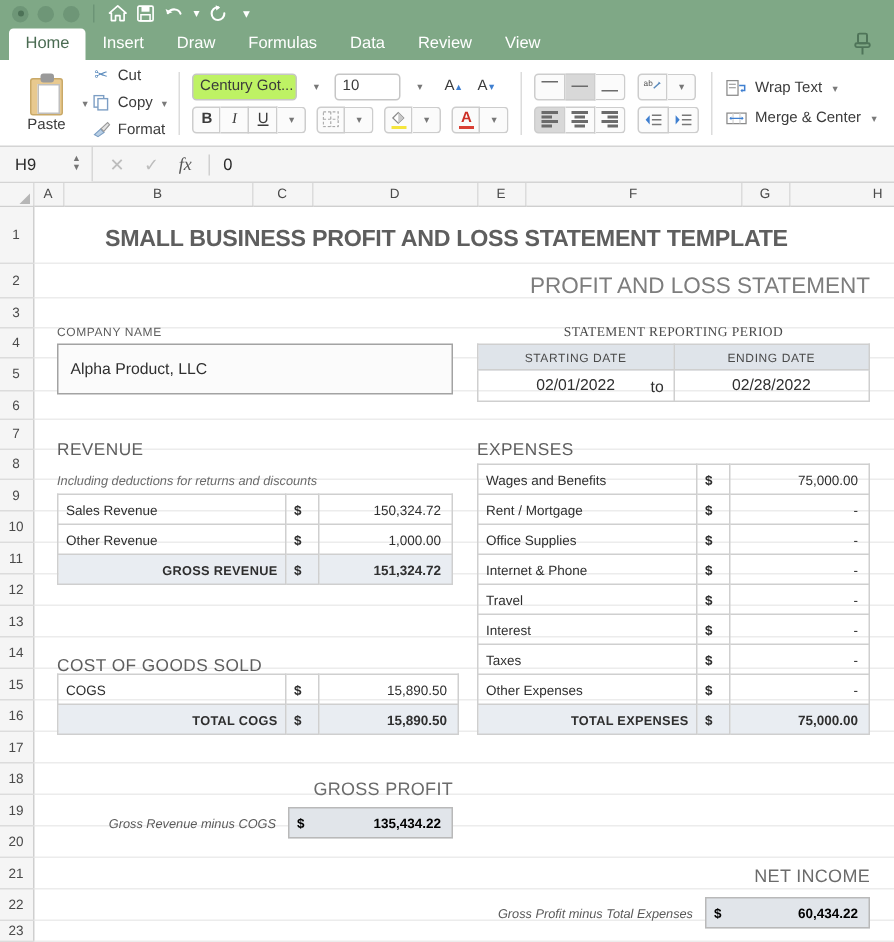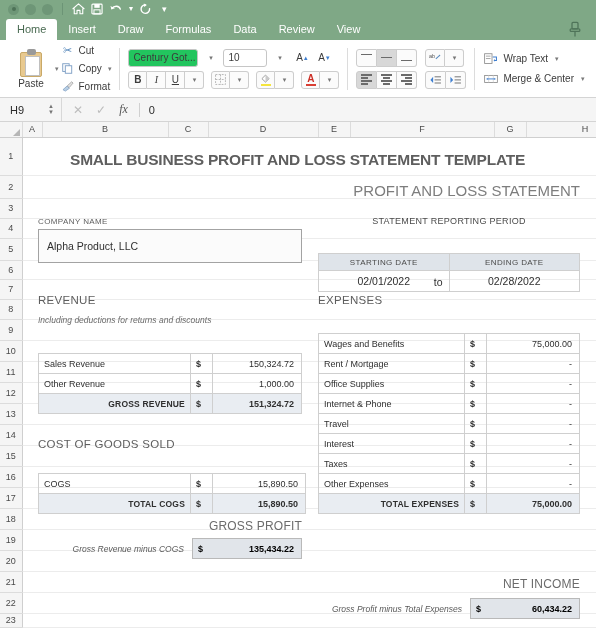--- a/index.html
+++ b/index.html
@@ -69,21 +69,21 @@
   .tri { font-size:7px; color:#7a7a7a; margin-left:2px;}
   .clipcol { display:flex; flex-direction:column; justify-content:center; gap:3px; margin-left:2px;}
   .cliprow { display:flex; align-items:center; gap:4px; font-size:10px; height:15px;}
   .cliprow .gi { width:14px; text-align:center; color:#5b8bbd; font-size:11px; line-height:1; display:flex; align-items:center; justify-content:center;}
 
   
   .fontcol { display:flex; flex-direction:column; gap:4px; }
   .frow { display:flex; align-items:center; gap:3px; }
   .fname {
     width:70px; height:18px; border:1px solid #c6c6c6; border-radius:3px;
-    background:#22c55e; font-size:10px; display:flex; align-items:center; padding-left:4px;
+    background:#bef264; font-size:10px; display:flex; align-items:center; padding-left:4px;
     position:relative; overflow:hidden; white-space:nowrap;
   }
   .fsize {
     width:44px; height:18px; border:1px solid #c6c6c6; border-radius:3px;
     background:#fff; font-size:10px; display:flex; align-items:center; padding-left:4px;
     position:relative;
   }
   .sq-btn {
     height:18px; min-width:19px; border:1px solid #cdcdcd; border-radius:3px;
     background:#fbfbfb; display:flex; align-items:center; justify-content:center;
@@ -159,21 +159,21 @@
   }
   .sec-head { font-size:11.5px; color:#5e5e5e; letter-spacing:0.3px; }
   .sec-note { font-size:8.5px; color:#6a6a6a; font-style:italic; }
   .lbl-small { font-size:8px; color:#5e5e5e; letter-spacing:0.4px; }
 
   .inputbox {
     border:1px solid #a3a3a3; background:#fbfbfb; height:34px;
     display:flex; align-items:center; padding-left:8px; font-size:10.5px; color:#2f2f2f;
   }
 
-  .tbl { border-collapse:collapse; width:100%;margin-top:24px; }
+  .tbl { border-collapse:collapse; width:100%; }
   .tbl td { border:1px solid #cfcfcf; height:20px; font-size:9px; color:#2f2f2f; }
   .tbl td.name { padding-left:5px; }
   .tbl td.cur { width:22px; text-align:left; padding-left:5px; font-weight:bold;}
   .tbl td.amt { text-align:right; padding-right:7px; }
   .tbl tr.total td { background:#e9edf2; font-weight:bold; }
   .tbl td.tot-label { text-align:right; padding-right:5px; font-size:8.5px; letter-spacing:0.2px;}
 
   .per-head { background:#dfe4ea; }
   .per-head td { text-align:center; font-size:8px; color:#4a4a4a; letter-spacing:0.4px; height:17px; }
   .per-body td { text-align:center; font-size:10.5px; color:#2f2f2f; height:21px;}
@@ -603,21 +603,21 @@
 
     <div class="doc-title" style="position:absolute; left:16px; top:14px;">SMALL BUSINESS PROFIT AND LOSS STATEMENT TEMPLATE</div>
 
     <div class="doc-sub" style="position:absolute; left:180px; top:45px; width:378px;">PROFIT AND LOSS STATEMENT</div>
 
     <div class="lbl-small" style="position:absolute; left:16px; top:80px;">COMPANY NAME</div>
     <div class="inputbox" style="position:absolute; left:16px; top:92px; width:264px;">
       <span>Alpha Product, LLC</span>
     </div>
 
-    <div style="position:absolute; left:296px; top:79px; width:262px; text-align:center; font-size:9px; color:#4a4a4a; letter-spacing:0.3px;">STATEMENT REPORTING PERIOD</div>
+    <div style="position:absolute; left:296px; top:79px; width:262px; text-align:center; font-size:9px; color:#4a4a4a; letter-spacing:0.3px;font-family:Liberation Serif, serif;">STATEMENT REPORTING PERIOD</div>
     <table class="tbl" style="position:absolute; left:296px; top:92px; width:262px;">
       <tbody>
           <tr class="per-head">
         <td style="width:131px;">STARTING DATE</td>
         <td style="width:131px;">ENDING DATE</td>
       </tr>
       <tr class="per-body">
         <td style="position:relative;">
           <span>02/01/2022</span>
           <span class="to" style="position:absolute; right:6px; top:5px;">to</span>

